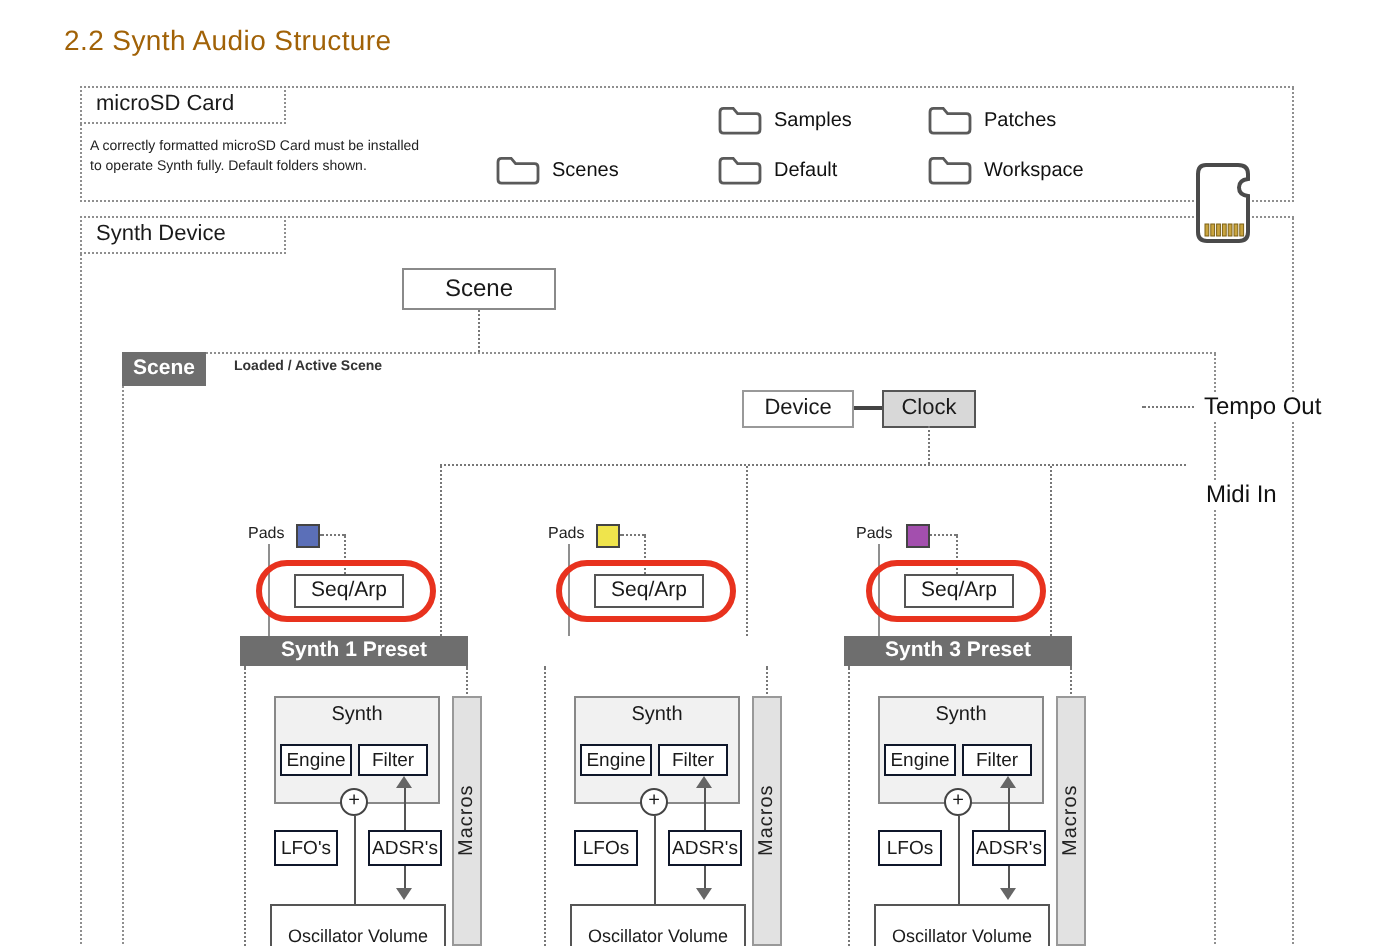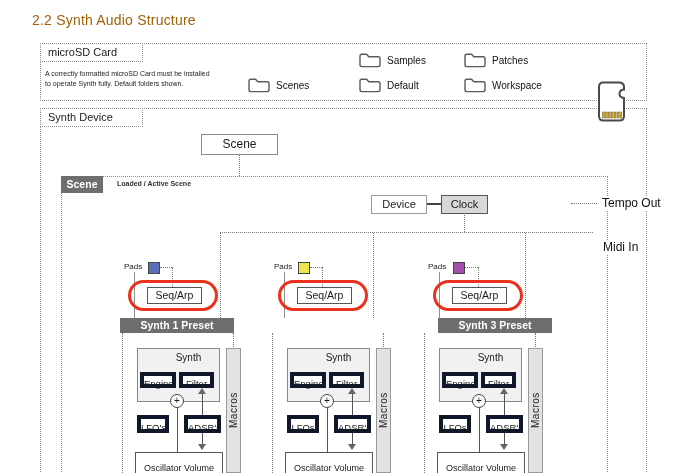--- a/index.html
+++ b/index.html
@@ -36,22 +36,22 @@
   
   .syncol{width:120px;height:218px;}
   .pads-lbl{font-size:8px;color:#222;}
   .pad-sq{width:12px;height:12px;border:1.5px solid #444;}
   .seqarp{width:55px;height:17px;border:1.2px solid #555;background:#fff;text-align:center;
           font-size:10.5px;line-height:14px;}
   .red-ring{width:90px;height:31px;border:3.5px solid #e8321e;border-radius:16px;background:transparent;}
   .preset-bar{width:114px;height:15px;background:#6e6e6e;color:#fff;font-weight:bold;
               font-size:10.5px;line-height:15px;text-align:center;}
   .synth-box{width:83px;height:54px;background:#f1f1f1;border:1.2px solid #888;}
-  .synth-ttl{width:103px;text-align:center;font-size:10px;}
-  .wbox{background:#fff;border:4px solid #0f172a;text-align:center;font-size:9.5px;}
+  .synth-ttl{width:83px;text-align:center;font-size:10px;}
+  .wbox{background:#fff;border:1px solid #0f172a;text-align:center;font-size:9.5px;}
   .sum{width:14px;height:14px;border:1.2px solid #444;border-radius:50%;background:#fff;
        text-align:center;font-size:10px;line-height:12px;}
   .oscbox{width:88px;height:30px;background:#fff;border:1px solid #555;text-align:center;
           font-size:9px;padding-top:10px;}
   .macros{width:15px;height:125px;background:#e2e2e2;border:1px solid #999;display:flex;
           align-items:center;justify-content:center;writing-mode:vertical-rl;
           transform:rotate(180deg);font-size:10px;color:#222;letter-spacing:.5px;}
   .thin-v{width:1px;background:#555;}
   .arr-up{width:0;height:0;border-left:4px solid transparent;border-right:4px solid transparent;
           border-bottom:6px solid #666;}
@@ -191,21 +191,21 @@
   </div>
 
   <div class="abs syncol" style="left:424px;top:255px;">
     <div class="abs pads-lbl" style="left:4px;top:7px;">Pads</div>
     <div class="abs pad-sq" style="left: 29px; top: 7px; background-color: rgb(163, 79, 174);"></div>
     <div class="abs dline-h" style="left:41px;top:12px;width:13px;"></div>
     <div class="abs dline-v" style="left:54px;top:12px;height:20px;"></div>
     <div class="abs sline-v" style="left:15px;top:17px;height:46px;"></div>
     <div class="abs seqarp" style="left:28px;top:32px;">Seq/Arp</div>
     <div class="abs red-ring" style="left:9px;top:25px;"></div>
-    <div class="abs preset-bar" style="left:-2px;top:63px;margin-left:16px;">Synth 3 Preset</div>
+    <div class="abs preset-bar" style="left:-2px;top:63px;">Synth 3 Preset</div>
     <div class="abs dline-v" style="left:0px;top:78px;height:140px;"></div>
     <div class="abs dline-v" style="left:111px;top:78px;height:140px;"></div>
     <div class="abs synth-box" style="left:15px;top:93px;"></div>
     <div class="abs synth-ttl" style="left:15px;top:97px;">Synth</div>
     <div class="abs wbox" style="left:18px;top:117px;width:36px;height:16px;line-height:15px;">Engine</div>
     <div class="abs wbox" style="left:57px;top:117px;width:35px;height:16px;line-height:15px;">Filter</div>
     <div class="abs arr-up" style="left:76px;top:133px;"></div>
     <div class="abs thin-v" style="left:79.5px;top:139px;height:21px;"></div>
     <div class="abs sum" style="left:48px;top:139px;">+</div>
     <div class="abs thin-v" style="left:54.5px;top:153px;height:44px;"></div>

